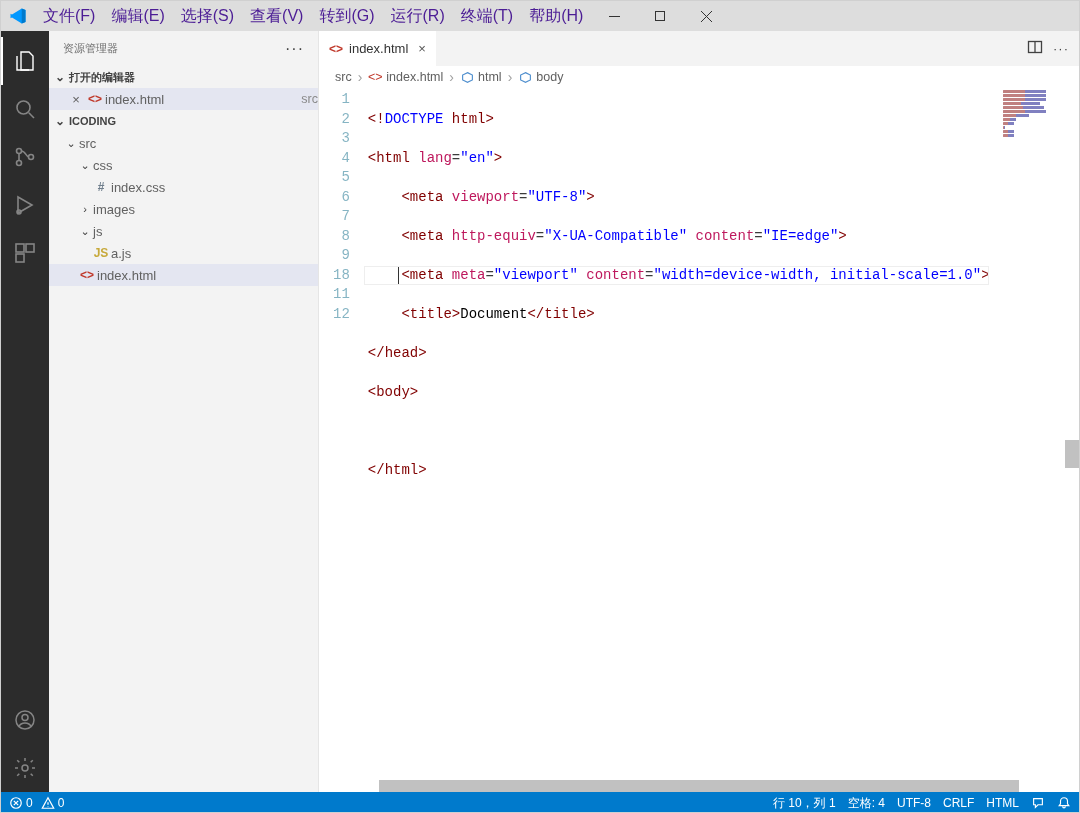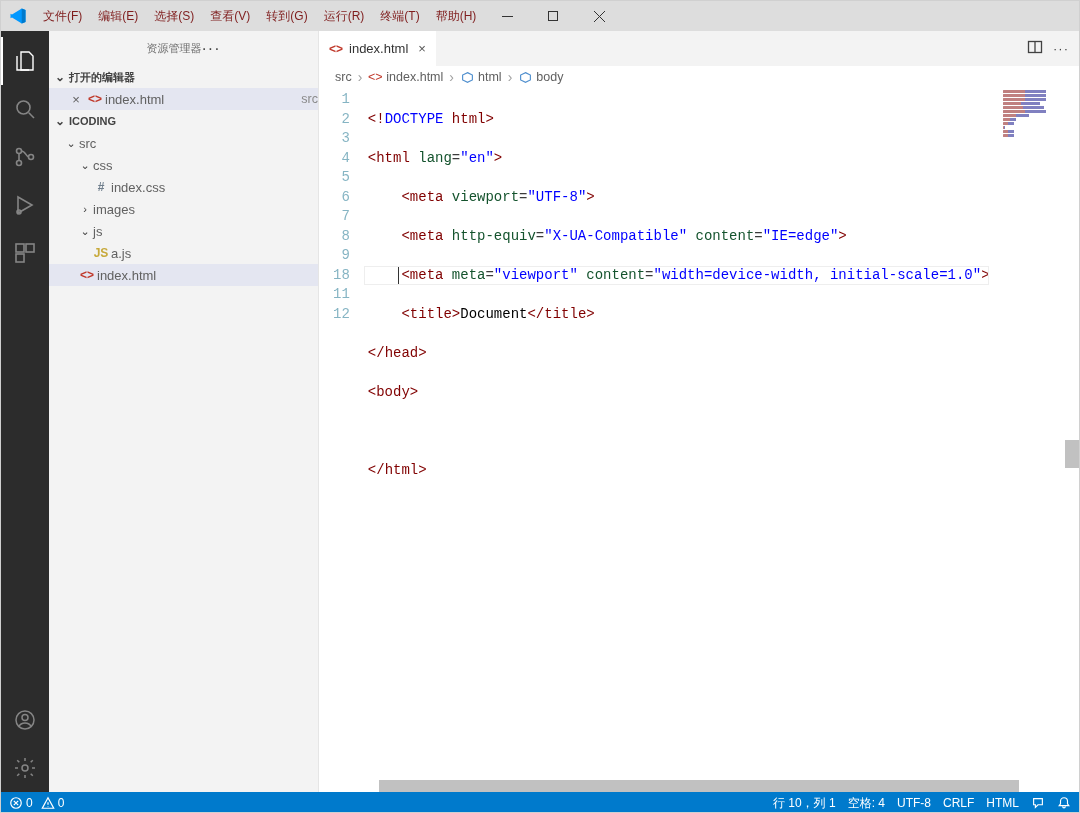--- a/index.html
+++ b/index.html
@@ -24,22 +24,22 @@
     width: 34px;
     display: flex;
     align-items: center;
     justify-content: center;
   }
   .titlebar-logo svg { width: 18px; height: 18px; }
   .menubar { display: flex; }
   .menubar-item {
     padding: 0 8px;
     line-height: 30px;
-    color: #7f1d1d;
-    font-size: 12px;
+    color: #4c1d95;
+    font-size: 16px;
   }
   .titlebar-title {
     flex: 1;
     text-align: center;
     font-size: 12px;
     color: #333;
     padding-right: 60px;
   }
   .titlebar-ctrls { display: flex; }
   .titlebar-ctrl {
@@ -90,21 +90,21 @@
     width: 270px;
     background: #f3f3f3;
     display: flex;
     flex-direction: column;
     border-right: 1px solid #e5e5e5;
   }
   .sidebar-header {
     height: 35px;
     display: flex;
     align-items: center;
-    justify-content: center;
+    justify-content: space-between;
     padding: 0 14px;
     font-size: 11px;
     color: #6f6f6f;
   }
   .sidebar-header .more { font-size:16px; letter-spacing:1px; color:#424242;}
   .section-head {
     display: flex;
     align-items: center;
     height: 22px;
     padding-left: 4px;
@@ -225,21 +225,21 @@
   .code .cursor {
     position:absolute;
     left:30px;
     top: calc(2px + 19.5px * 9 + 1px);
     width:1px;
     height:17px;
     background:#333;
   }
   .tk-punct { color:#800000; }
   .tk-tag { color:#800000; }
-  .tk-attr { color:#14532d; }
+  .tk-attr { color:#be185d; }
   .tk-str { color:#0000ff; }
   .tk-doctype { color:#0000ff;}
   .tk-doctype-name { color:#800000;}
   .tk-text { color:#000000; }
   .tk-bracket { color:#3b3b3b; }
 
   .minimap {
     width:80px;
     background:#fff;
     position:relative;

